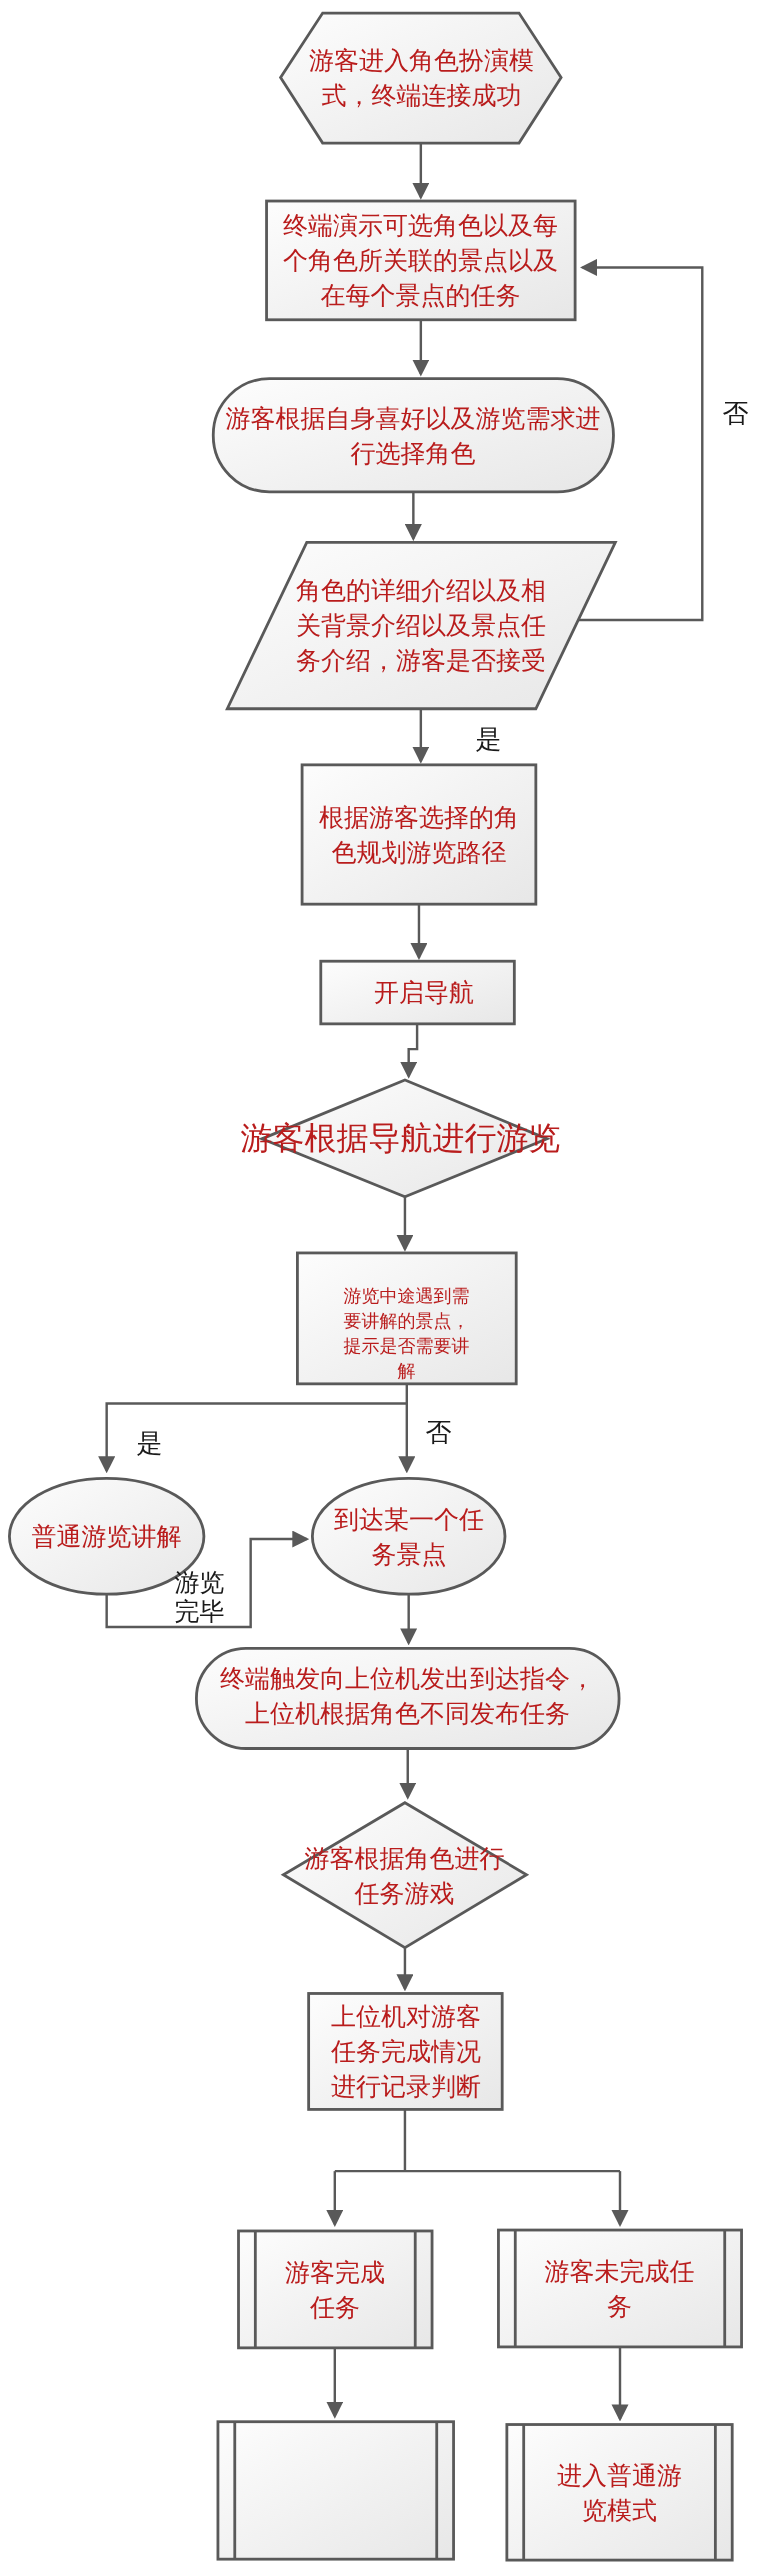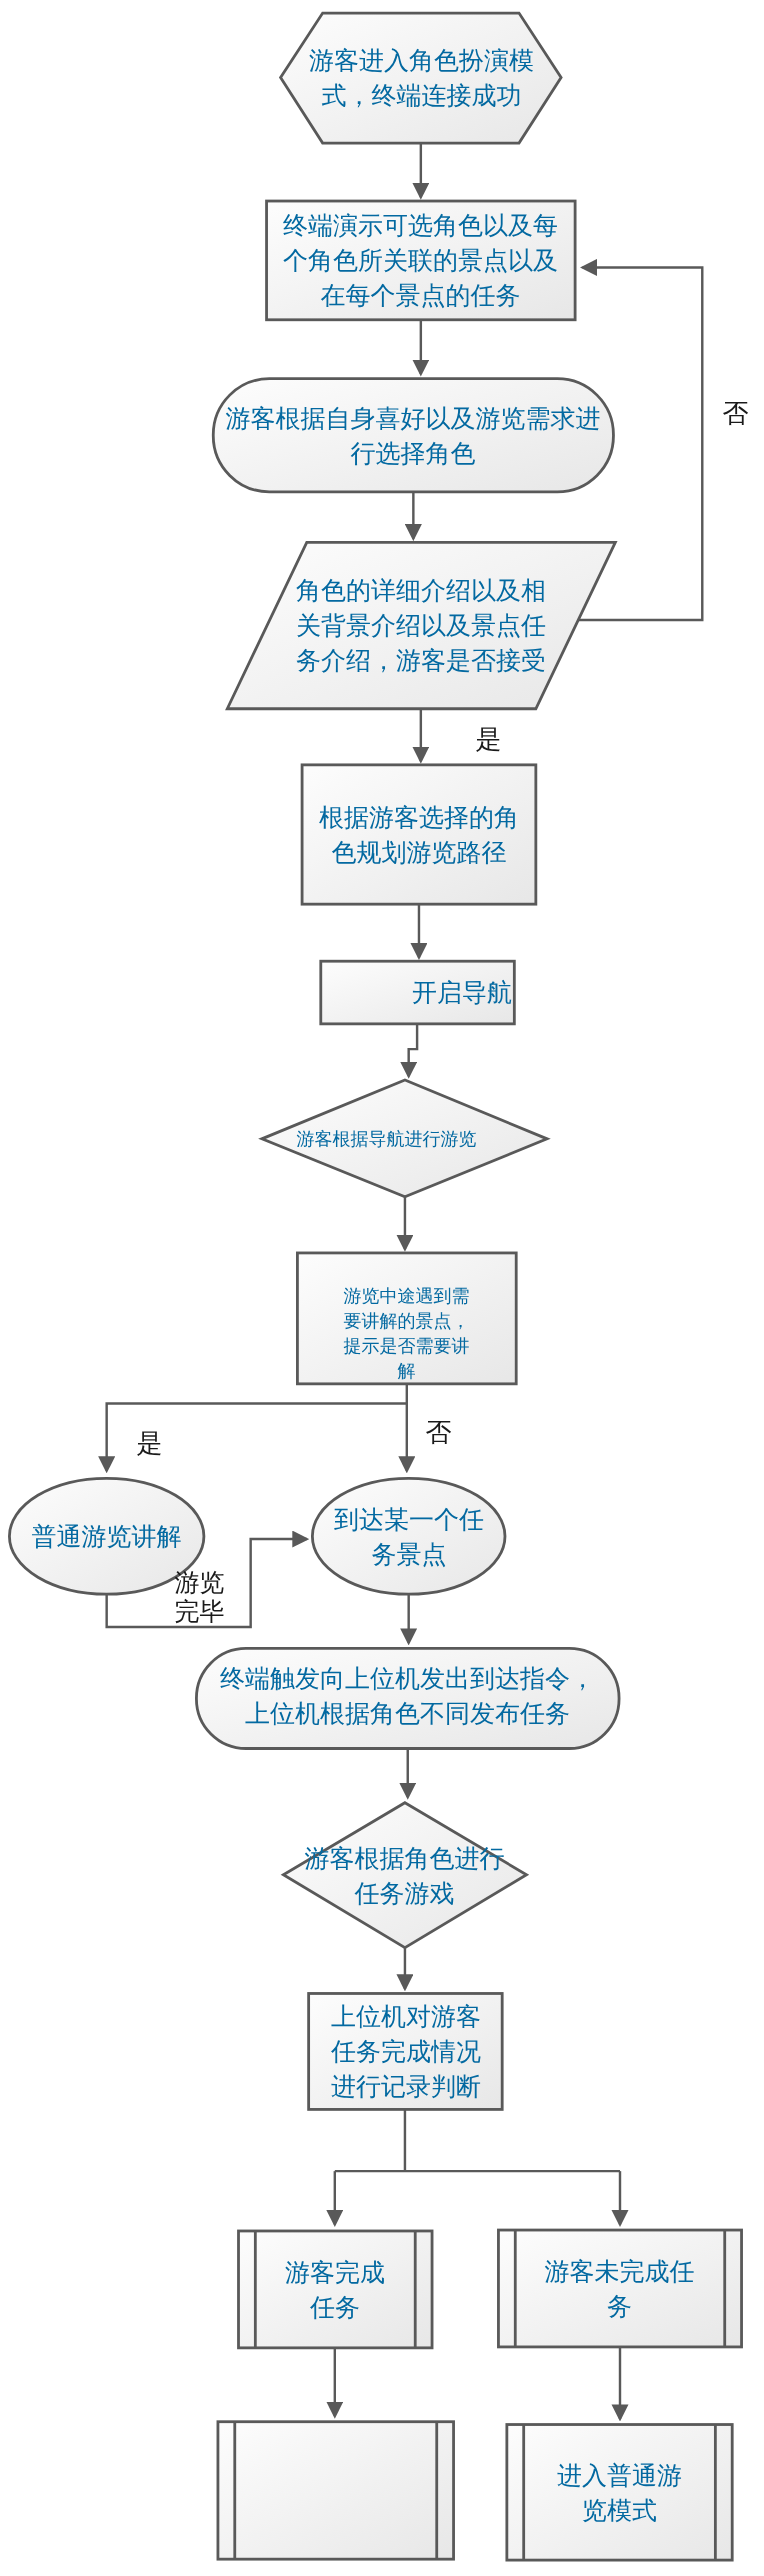--- a/index.html
+++ b/index.html
@@ -10,31 +10,31 @@
     font-family:"DejaVu Serif","Liberation Serif",serif;
     color:#1a1a1a;
   }
   #shape-layer{position:absolute;left:0;top:0;width:765px;height:2576px;}
   .txt{
     position:absolute;
     display:flex;align-items:center;justify-content:center;
     text-align:center;
     font-size:25px;line-height:1.4;
     white-space:pre-line;
-    color:#0369a1;
+    color:#b91c1c;
     pointer-events:none;
   }
   
   #t-start     {left:281px;top:13px;  width:281px;height:130px;}
   #t-demo      {left:266px;top:201px; width:309px;height:119px;}
   #t-select    {left:213px;top:379px; width:400px;height:113px;}
   #t-intro     {left:227px;top:542px; width:388px;height:166px;}
   #t-plan      {left:302px;top:765px; width:234px;height:139px;}
-  #t-nav       {left:321px;top:961px;width:206px;height:63px;padding-left:38px;}
-  #t-tour      {left:244px;top:1080px;width:285px;height:117px;white-space:nowrap;font-size:18px;}
+  #t-nav       {left:321px;top:961px;width:206px;height:63px;}
+  #t-tour      {left:258px;top:1080px;width:285px;height:117px;white-space:nowrap;font-size:32px;}
   #t-prompt    {left:297px;top:1253px;width:219px;height:160px;font-size:18px;}
   #t-explain   {left:9.4px; top:1479px;width:194px;height:115px;}
   #t-arrive    {left:313px;top:1479px;width:192px;height:115px;}
   #t-trigger   {left:196px;top:1648px;width:423px;height:100px;font-family:Liberation Mono, monospace;}
   #t-game      {left:283px;top:1803px;width:243px;height:145px;}
   #t-record    {left:309px;top:1993px;width:194px;height:116px;}
   #t-complete  {left:238px;top:2231px;width:194px;height:117px;}
   #t-incomplete{left:498px;top:2230px;width:243px;height:117px;}
   #t-gps       {left:218px;top:2422px;width:236px;height:137px;}
   #t-normal    {left:507px;top:2425px;width:225px;height:136px;}

